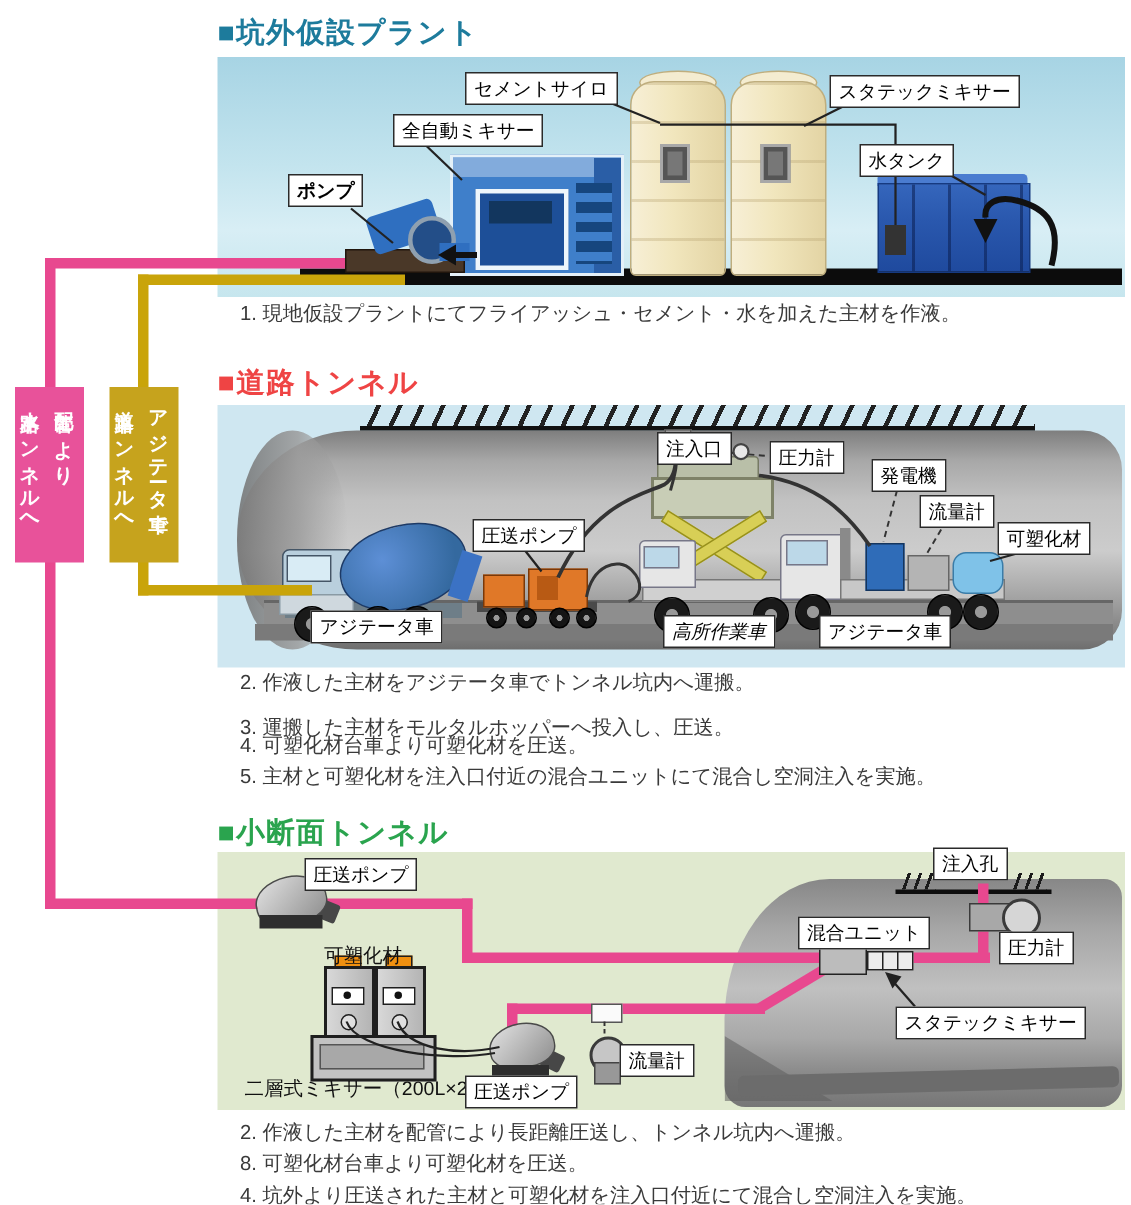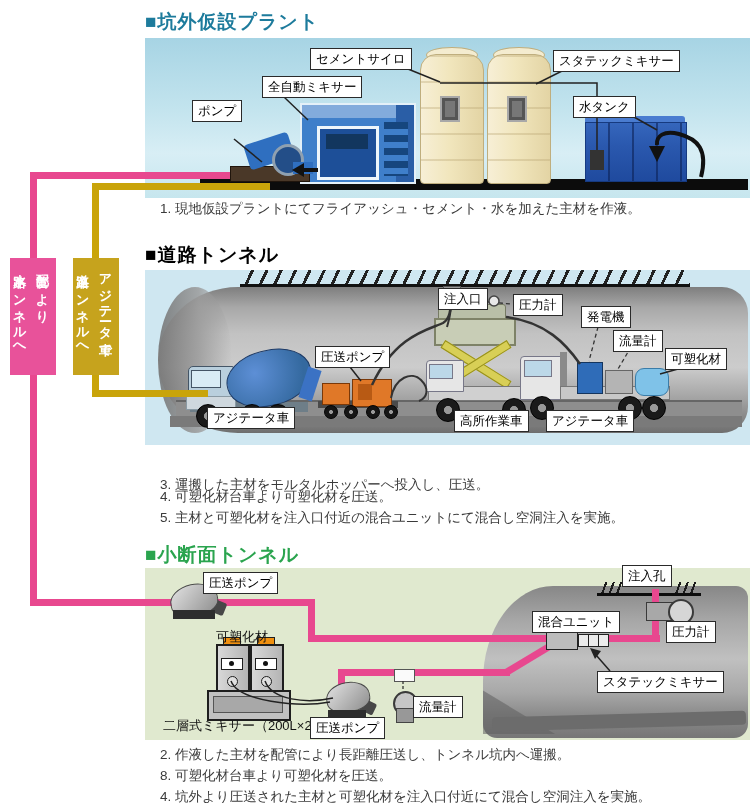--- a/index.html
+++ b/index.html
@@ -50,21 +50,21 @@
 <body>
 
 <div id="canvas">
 
   <div class="panel" style="left:145px;top:38px;width:605px;height:160px;
               background:linear-gradient(180deg,#a7d4e4 0%,#c3e4ee 45%,#d8eef5 72%,#c6e6ee 100%);"></div>
   <div class="panel" style="left:145px;top:270px;width:605px;height:175px;background:#cfe7f1;"></div>
   <div class="panel" style="left:145px;top:568px;width:605px;height:172px;background:#e0e9cf;"></div>
 
   <div class="sec-title" style="left:145px;top:9px;color:#1d7b9c;">■坑外仮設プラント</div>
-  <div class="sec-title" style="left:145px;top:242px;color:#000000;">■道路トンネル</div>
+  <div class="sec-title" style="left:145px;top:242px;color:#ef4444;">■道路トンネル</div>
   <div class="sec-title" style="left:145px;top:542px;color:#2aa44e;">■小断面トンネル</div>
 
   <div class="grp">
     <div class="mach" style="left:200px;top:179px;width:548px;height:11px;background:#0c0c0c;"></div>
 
     <div class="equip" style="left:230px;top:166px;width:78px;height:14px;background:#4a3828;border:1px solid #20150c;"></div>
     <div class="equip" style="left:246px;top:138px;width:46px;height:26px;background:#2f6fc0;border-radius:4px;transform:rotate(-18deg);"></div>
     <div class="equip" style="left:272px;top:144px;width:26px;height:26px;border-radius:50%;background:#234e88;border:3px solid #8fa0b0;"></div>
     <div class="equip" style="left:293px;top:162px;width:20px;height:12px;background:#2f6fc0;"></div>
 
@@ -233,47 +233,48 @@
     <line x1="403" y1="681" x2="403" y2="691" stroke="#333" stroke-width="1.3" stroke-dasharray="3 2"></line>
     <line x1="610" y1="671" x2="596" y2="655" stroke="#222" stroke-width="1.5"></line>
     <polygon points="590,648 601,651 595,659" fill="#222"></polygon>
   </svg>
 
   <div class="vroute" style="left:10px;top:258px;background:#e8529a;">配管により
 水路トンネルへ</div>
   <div class="vroute" style="left:73px;top:258px;background:#c6a31d;">アジテータ車で
 道路トンネルへ</div>
 
-  <div class="label-box" style="left:192px;top:100px;">ポンプ</div>
+  <div class="label-box" style="left:192px;top:116px;font-weight:bold;">ポンプ</div>
   <div class="label-box" style="left:262px;top:76px;">全自動ミキサー</div>
   <div class="label-box" style="left:310px;top:48px;">セメントサイロ</div>
   <div class="label-box" style="left:553px;top:50px;">スタテックミキサー</div>
   <div class="label-box" style="left:573px;top:96px;">水タンク</div>
 
   <div class="label-box" style="left:438px;top:288px;">注入口</div>
   <div class="label-box" style="left:513px;top:294px;">圧力計</div>
   <div class="label-box" style="left:581px;top:306px;">発電機</div>
   <div class="label-box" style="left:613px;top:330px;">流量計</div>
   <div class="label-box" style="left:665px;top:348px;">可塑化材</div>
   <div class="label-box" style="left:315px;top:346px;">圧送ポンプ</div>
   <div class="label-box" style="left:207px;top:407px;">アジテータ車</div>
-  <div class="label-box" style="left:454px;top:410px;">高所作業車</div>
+  <div class="label-box" style="left:442px;top:410px;font-style:italic;">高所作業車</div>
   <div class="label-box" style="left:546px;top:410px;">アジテータ車</div>
 
   <div class="label-box" style="left:203px;top:572px;">圧送ポンプ</div>
   <div class="plain-label" style="left:216px;top:628px;">可塑化材</div>
   <div class="plain-label" style="left:163px;top:717px;">二層式ミキサー（200L×2）</div>
   <div class="label-box" style="left:310px;top:717px;">圧送ポンプ</div>
   <div class="label-box" style="left:413px;top:696px;">流量計</div>
   <div class="label-box" style="left:532px;top:611px;">混合ユニット</div>
   <div class="label-box" style="left:597px;top:671px;">スタテックミキサー</div>
   <div class="label-box" style="left:622px;top:565px;">注入孔</div>
   <div class="label-box" style="left:666px;top:621px;">圧力計</div>
 
   <div class="cap" style="left:160px;top:200px;">1. 現地仮設プラントにてフライアッシュ・セメント・水を加えた主材を作液。</div>
+  <div class="cap" style="left:160px;top:446px;">2. 作液した主材をアジテータ車でトンネル坑内へ運搬。</div>
   <div class="cap" style="left:160px;top:476px;">3. 運搬した主材をモルタルホッパーへ投入し、圧送。</div>
   <div class="cap" style="left:160px;top:488px;">4. 可塑化材台車より可塑化材を圧送。</div>
   <div class="cap" style="left:160px;top:509px;">5. 主材と可塑化材を注入口付近の混合ユニットにて混合し空洞注入を実施。</div>
   <div class="cap" style="left:160px;top:746px;">2. 作液した主材を配管により長距離圧送し、トンネル坑内へ運搬。</div>
   <div class="cap" style="left:160px;top:767px;">8. 可塑化材台車より可塑化材を圧送。</div>
   <div class="cap" style="left:160px;top:788px;">4. 坑外より圧送された主材と可塑化材を注入口付近にて混合し空洞注入を実施。</div>
 
 </div>
 
 </body></html>

